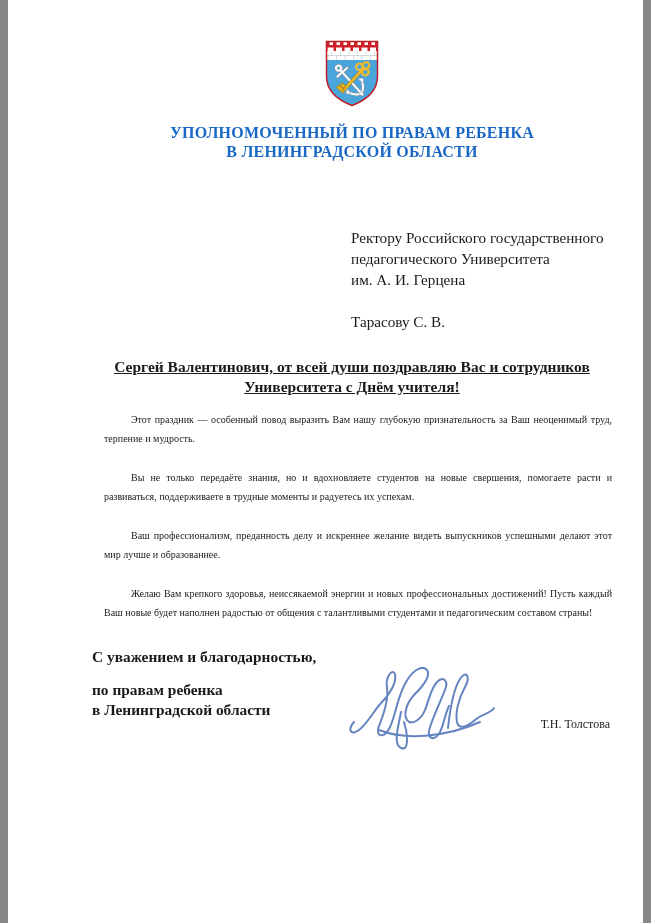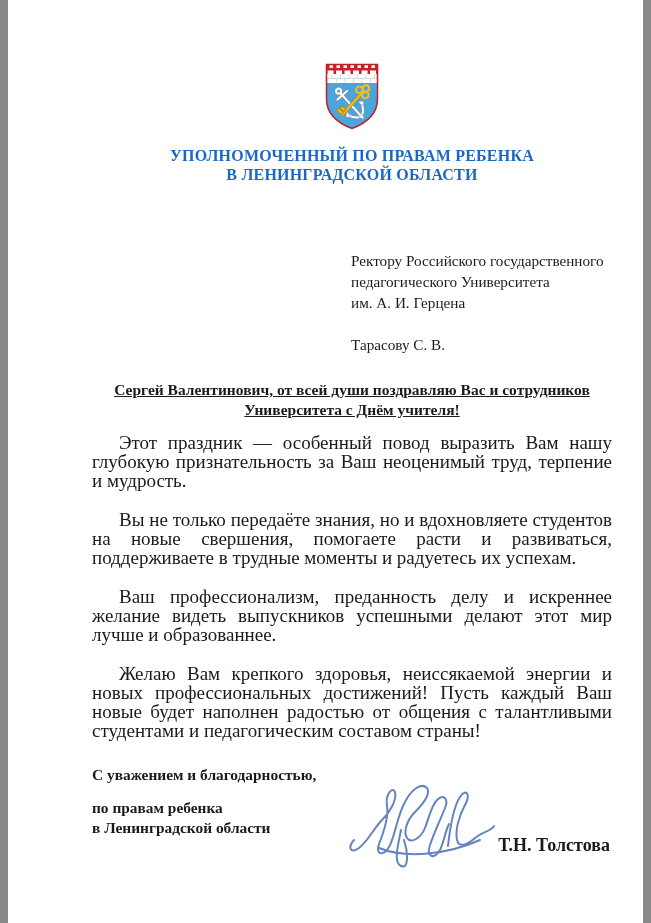--- a/index.html
+++ b/index.html
@@ -1,43 +1,43 @@
 <!DOCTYPE html>
 <html lang="ru"><head>
 <meta charset="utf-8">
 <style>
   html,body{margin:0;padding:0;background:#888;}
   .page{
     position:relative;
     width:635px;height:923px;
     background:#ffffff;
     box-sizing:border-box;
-    padding:61px 31px 0 84px;
+    padding:38px 31px 0 84px;
     font-family:"Liberation Serif","DejaVu Serif",serif;
     color:#1a1a1a;
     overflow:hidden;
     margin:0 auto;
   }
   .header{text-align:center;}
   .emblem{display:inline-block;}
   .org{margin-top:11px;font-weight:bold;font-size:16px;line-height:19px;color:#1a68c5;letter-spacing:.2px;}
   .recipient{margin-top:66px;margin-left:259px;font-size:15.2px;line-height:21px;}
   .recipient-name{margin-top:21px;}
   .salutation{margin-top:25px;text-align:center;font-weight:bold;font-size:15.5px;line-height:20px;text-decoration:underline;}
   .body-par{
-    margin:20px 0 0 0;
-    font-size:19px;line-height:19px;
+    margin:20px 0 0 12px;
+    font-size:10px;line-height:19px;
     text-align:justify;text-indent:27px;
   }
   .body-par.first{margin-top:13px;}
   .regards{margin-top:25px;font-weight:bold;font-size:15.4px;line-height:19px;}
   .closing{position:relative;margin-top:14px;height:120px;}
   .closing-title{font-weight:bold;font-size:15.4px;line-height:20px;}
   .signature{position:absolute;left:252px;top:-20px;}
-  .signer{position:absolute;right:2px;top:37px;font-weight:bold;font-size:18px;}
+  .signer{position:absolute;right:2px;top:37px;font-weight:normal;font-size:12px;}
 </style>
 </head>
 <body>
 
 <div class="page">
 
   <div class="header">
     <svg class="emblem" width="58" height="70" viewBox="0 0 116 140">
       <defs>
         <clipPath id="shieldClip">

